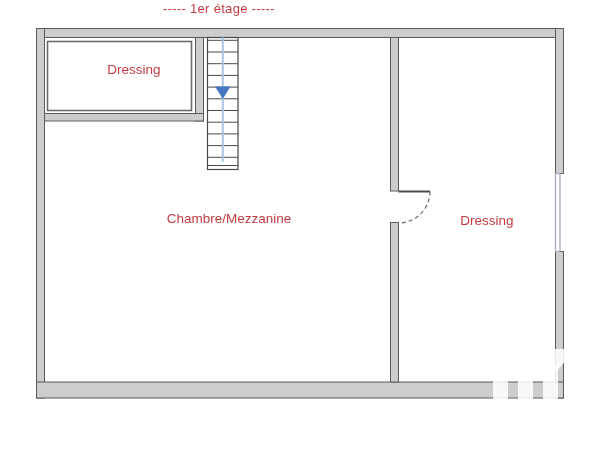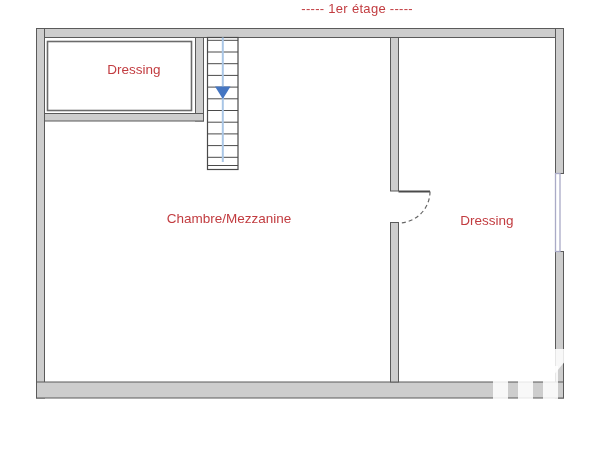--- a/index.html
+++ b/index.html
@@ -18,21 +18,21 @@
   .plan-svg {
     position: absolute;
     left: 0;
     top: 0;
   }
   .floor-title {
     position: absolute;
     left: 163px;
     top: 1px;
     width: 250px;
-    text-align: right;
+    text-align: left;
     font-size: 13px;
     letter-spacing: 0.3px;
     color: #c23c40;
     white-space: nowrap;
   }
   .room-label {
     position: absolute;
     text-align: center;
     font-size: 13.5px;
     color: #c23c40;

